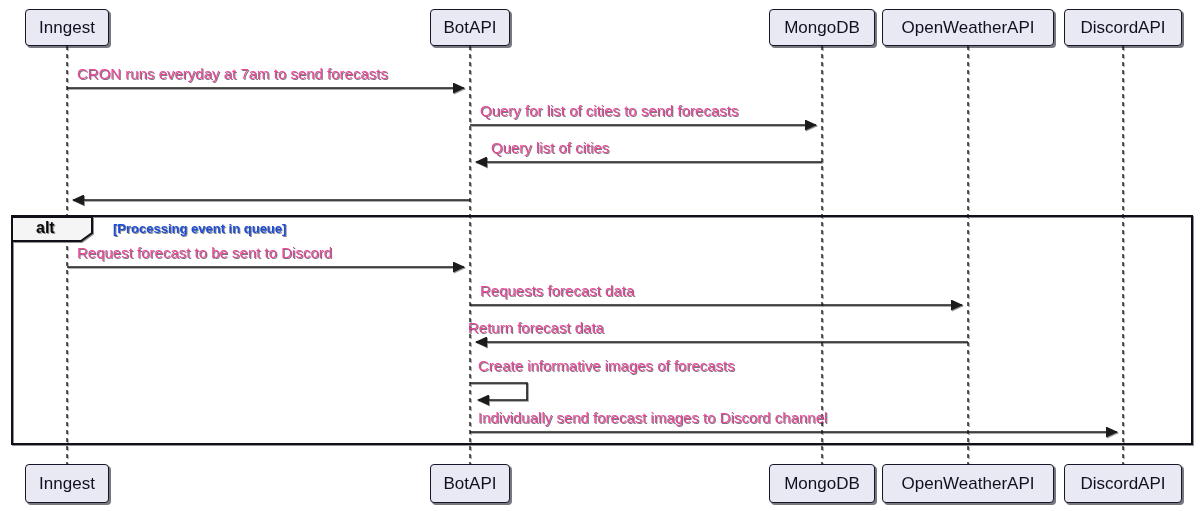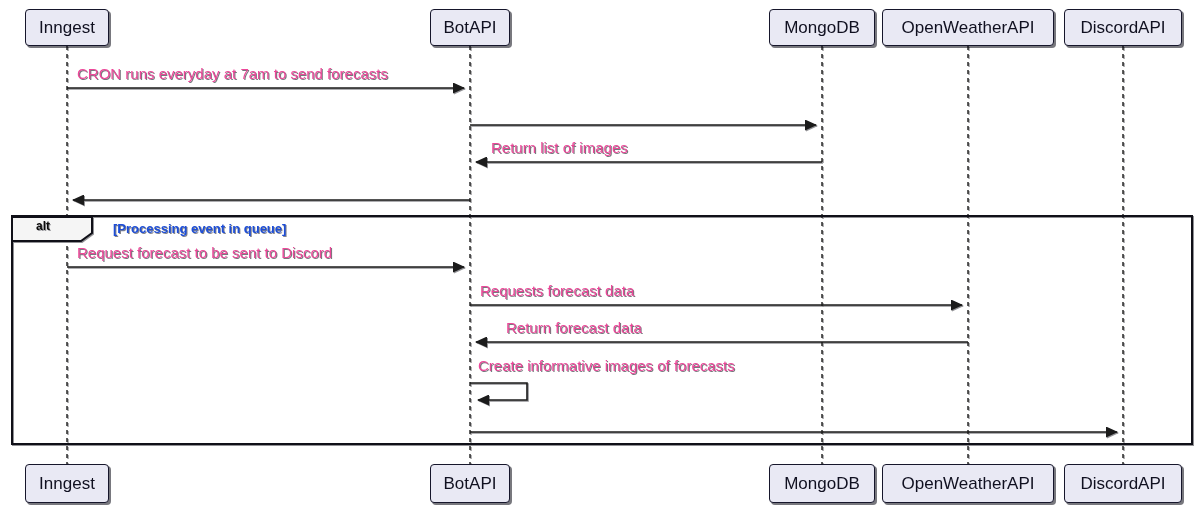--- a/index.html
+++ b/index.html
@@ -13,21 +13,21 @@
     background:#e9e9f4;border:1.6px solid #16162b;border-radius:4px;
     color:#101020;font-size:17px;
     box-shadow:2px 2px 0 rgba(10,10,20,0.55);
     box-sizing:border-box;
   }
   .msg{
     position:absolute;color:#ec4899;font-size:15px;white-space:nowrap;
     text-shadow:1px 1px 0 rgba(10,10,20,0.55);
   }
   .alt-label{
-    position:absolute;color:#0a0a0a;font-size:12px;font-weight:bold;
+    position:absolute;color:#0a0a0a;font-size:16px;font-weight:bold;
     text-shadow:1px 1px 0 rgba(10,10,20,0.4);
   }
   .guard{
     position:absolute;color:#1d4ed8;font-size:13px;font-weight:bold;white-space:nowrap;
     text-shadow:1px 1px 0 rgba(10,10,20,0.5);
   }
 </style>
 </head>
 <body>
 
@@ -90,22 +90,24 @@
       <span>MongoDB</span>
     </div>
   <div class="actor" style="left:882px;top:464px;width:172px;height:39px">
       <span>OpenWeatherAPI</span>
     </div>
   <div class="actor" style="left:1064px;top:464px;width:118px;height:39px">
       <span>DiscordAPI</span>
     </div>
 
   <div class="msg" style="left:77px;top:65px">CRON runs everyday at 7am to send forecasts</div>
-  <div class="msg" style="left:491px;top:139px">Return list of images</div>
+  <div class="msg" style="left:480px;top:102px">Query for list of cities to send forecasts</div>
+  <div class="msg" style="left:491px;top:139px">Query list of cities</div>
   <div class="msg" style="left:480px;top:282px">Requests forecast data</div>
   <div class="msg" style="left:77px;top:244px">Request forecast to be sent to Discord</div>
-  <div class="msg" style="left:506px;top:319px">Return forecast data</div>
+  <div class="msg" style="left:468px;top:319px">Return forecast data</div>
   <div class="msg" style="left:478px;top:357px">Create informative images of forecasts</div>
+  <div class="msg" style="left:478px;top:409px">Individually send forecast images to Discord channel</div>
 
   <div class="alt-label" style="left:36px;top:219px">alt</div>
   <div class="guard" style="left:113px;top:221px">[Processing event in queue]</div>
 
 </div>
 
 </body></html>

